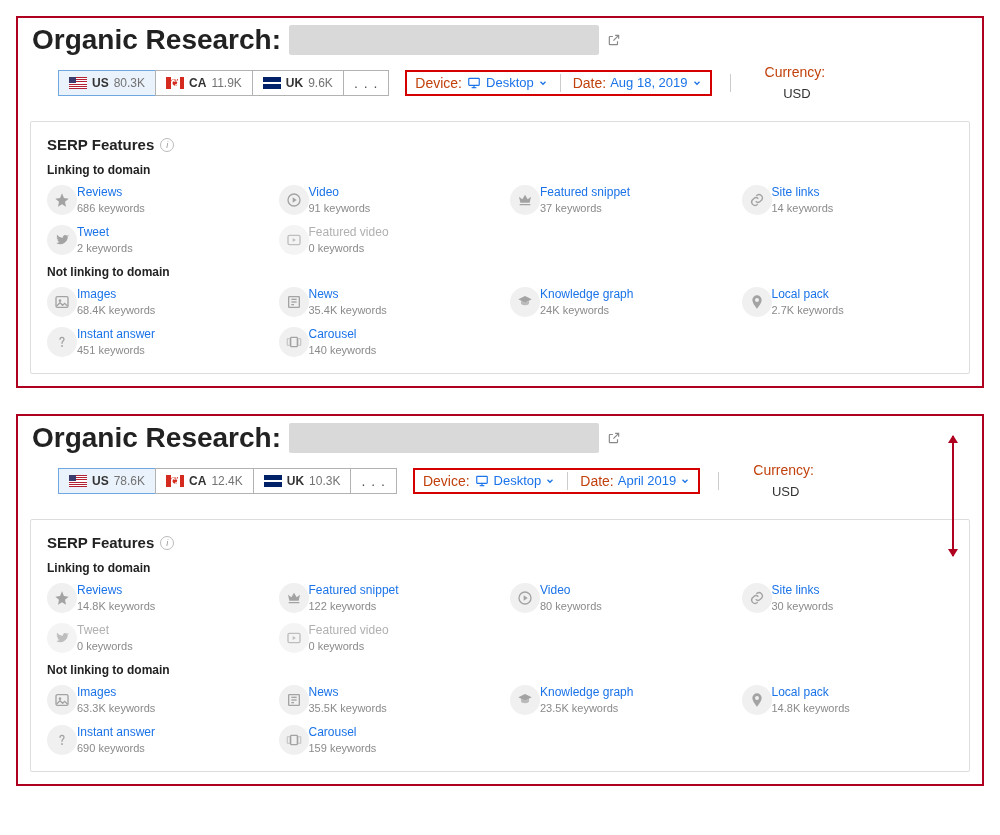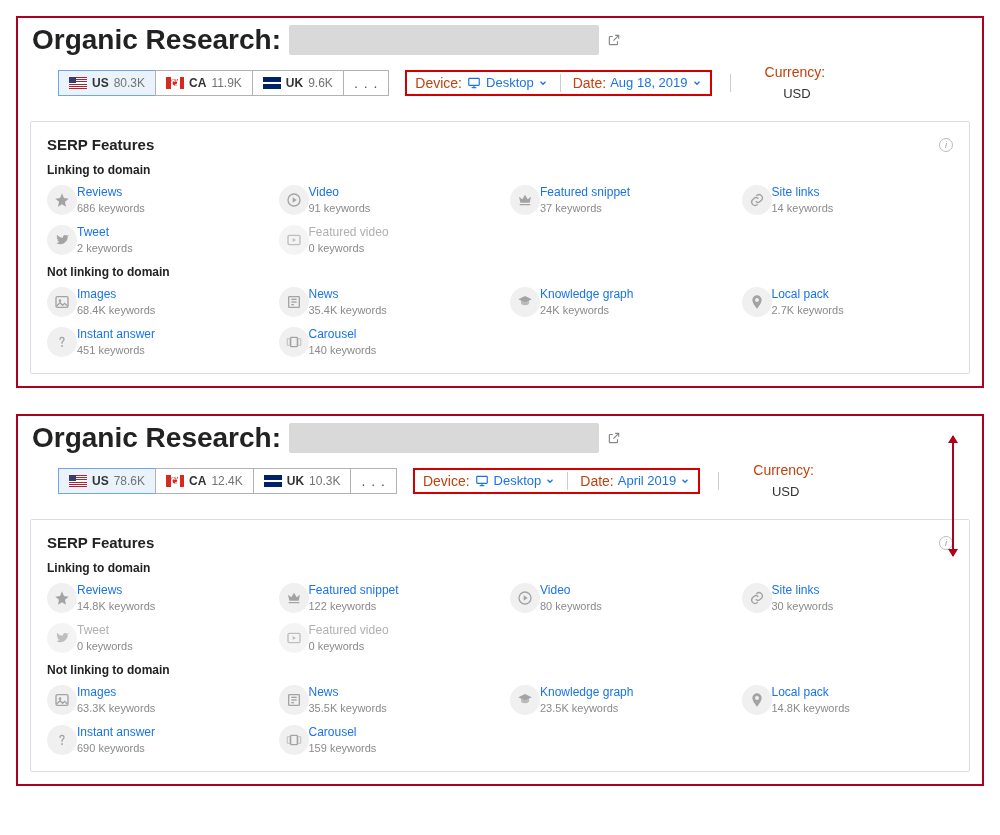--- a/index.html
+++ b/index.html
@@ -25,21 +25,21 @@
 .flag-ca::after { content:"\2766"; color:#d52b1e; position:absolute; left:50%; top:50%; transform:translate(-50%,-55%); font-size:10px; }
 .flag-uk { background:#012169; position:relative; overflow:hidden; }
 .flag-uk::before,.flag-uk::after{content:"";position:absolute;}
 .flag-uk::before{ width:200%; height:2px; background:#fff; top:50%; left:-50%; transform:translateY(-50%);}
 .filters-box { border: 2px solid #d40000; display: flex; align-items: center; margin-left: 12px; padding: 2px 8px; }
 .filter-label { color: #c2410c; font-size: 14px; margin-right: 4px; }
 .filter-value { color: #1a73e8; font-size: 13px; display: flex; align-items: center; gap: 4px; cursor: pointer; }
 .vsep { width:1px; height: 18px; background: #ccc; margin: 0 12px; }
 .currency-block { display:flex; align-items:center; margin-left:16px; gap:6px;flex-direction:column; }
 .serp-card { margin: 12px; border: 1px solid #ddd; border-radius: 2px; padding: 14px 16px 16px 16px; background: #fff; }
-.serp-title-row { display:flex; align-items:center; gap:6px;justify-content:space-between; }
+.serp-title-row { display:flex; align-items:center; gap:6px; }
 .serp-title { font-size: 15px; font-weight: 700; color: #222; }
 .info-icon { width:14px; height:14px; border:1px solid #bbb; border-radius:50%; display:inline-flex; align-items:center; justify-content:center; font-size:9px; color:#999; font-style: italic; }
 .section-label { font-size: 12px; font-weight: 700; color: #222; margin-top: 10px; margin-bottom: 8px; }
 .features-grid { display: grid; grid-template-columns: repeat(4, 1fr); gap: 10px 20px; }
 .feature-item { display: flex; align-items: center; }
 .feature-icon { width: 30px; height: 30px; border-radius: 50%; background: #f0f0f0; display: flex; align-items: center; justify-content: center; color: #a3a3a3; flex-shrink:0; }
 .feature-text { display:flex; flex-direction:column; }
 .feature-name { color: #1a73e8; font-size: 12px; line-height:1.3; }
 .feature-sub { color: #8a8a8a; font-size: 11px; line-height:1.3; }
 .feature-item.disabled .feature-name { color: #b0b0b0; }

